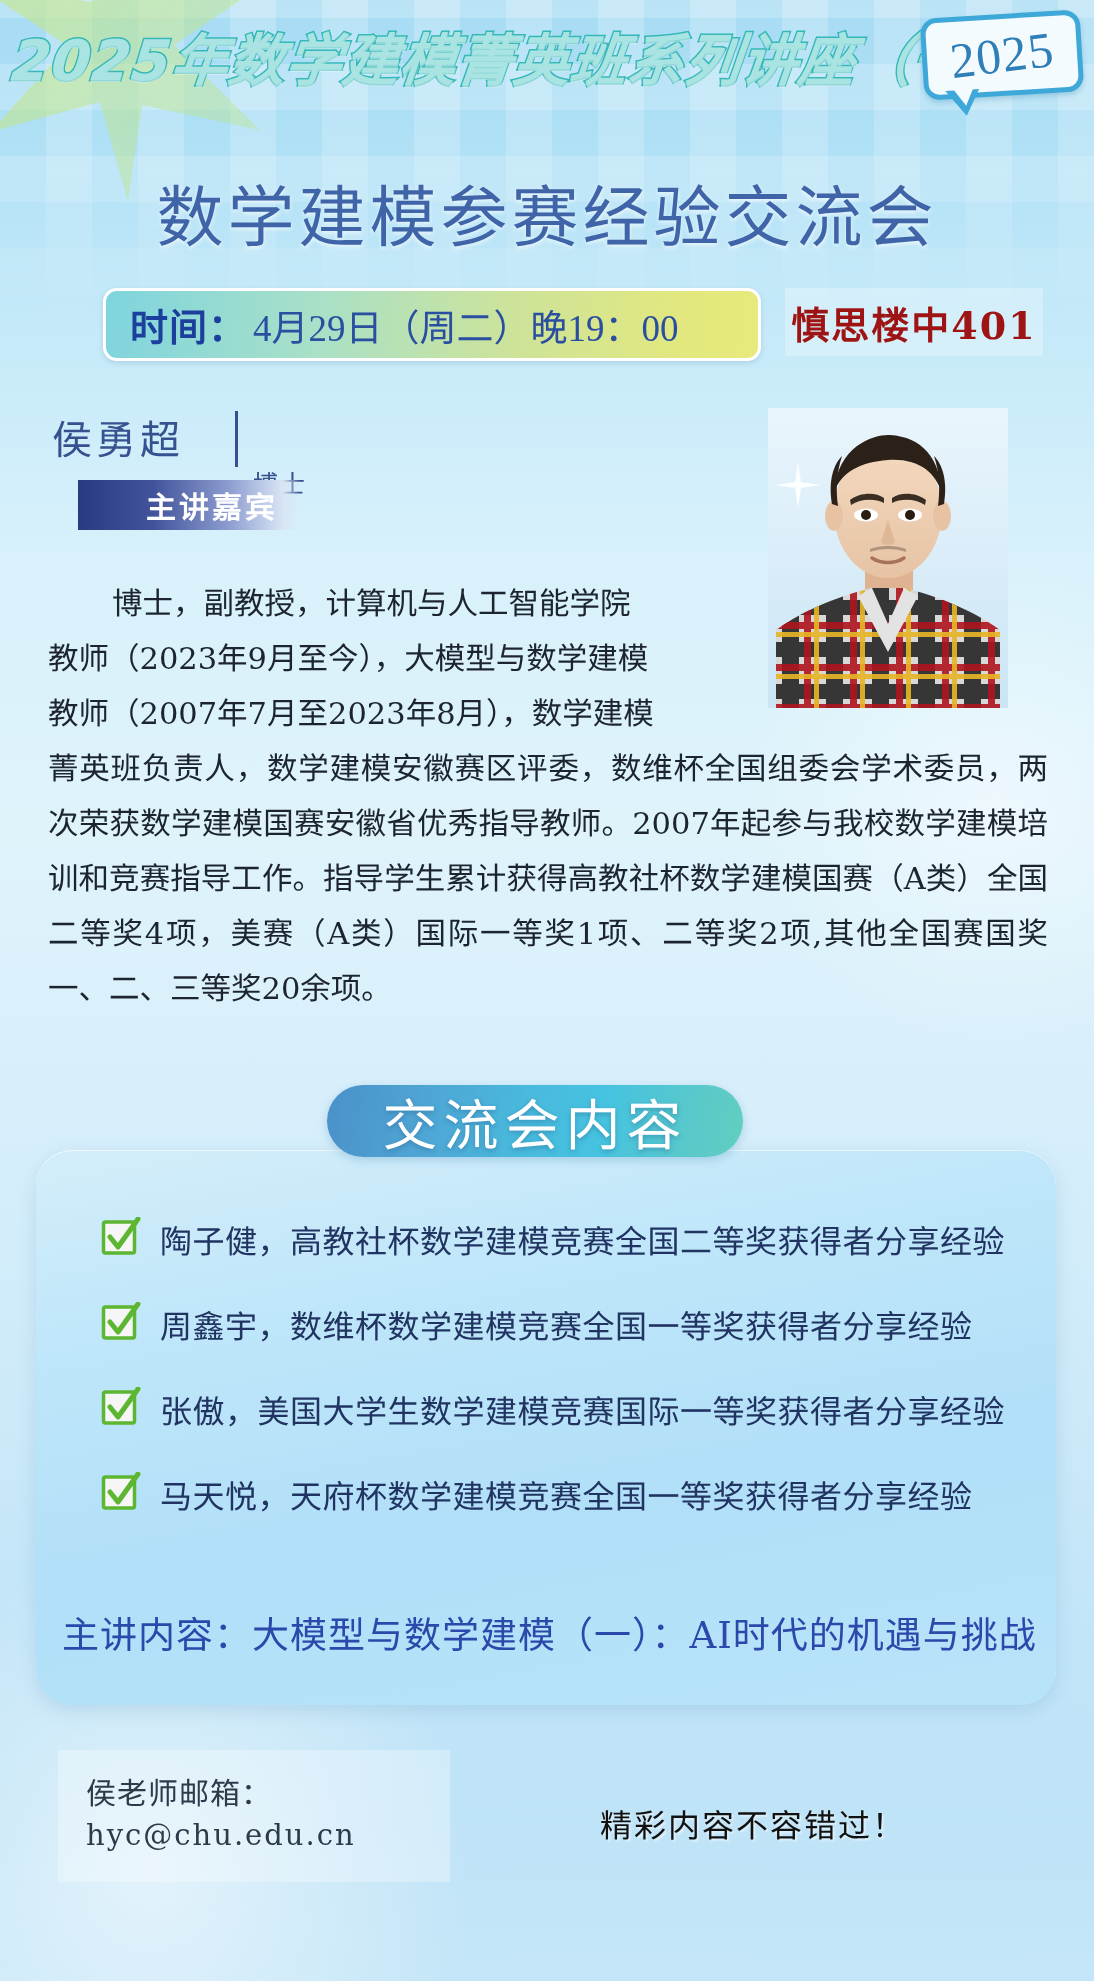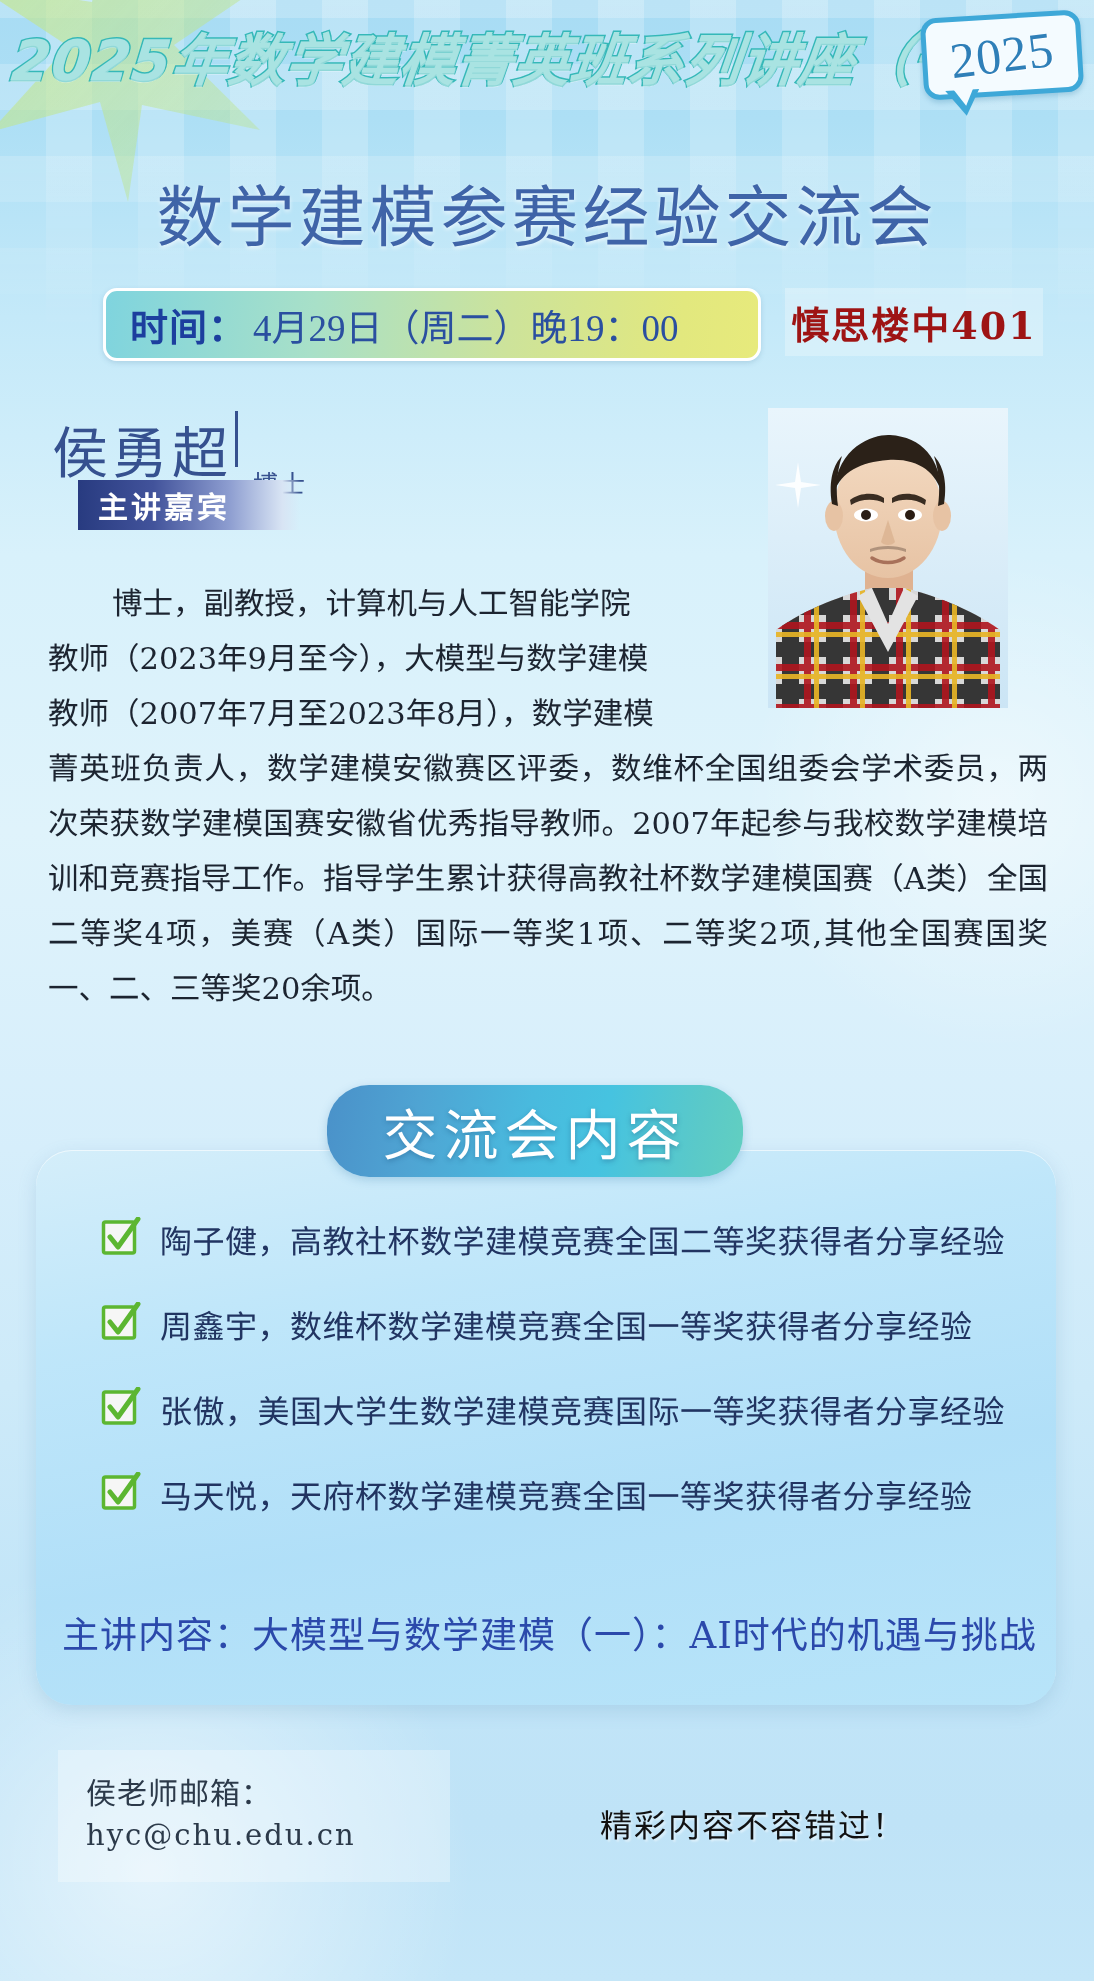--- a/index.html
+++ b/index.html
@@ -193,21 +193,21 @@
     font-weight: bold;
     color: #9e1414;
     letter-spacing: 2px;
   }
 
   
   .speaker-name {
     position: absolute;
     left: 52px; top: 408px;
     font-family: "DejaVu Serif", "Liberation Serif", serif;
-    font-size: 56px;
+    font-size: 40px;
     color: #36518f;
     letter-spacing: 4px;
     white-space: nowrap;
   }
   .speaker-divider {
     position: absolute;
     left: 235px; top: 411px;
     width: 3px; height: 56px;
     background: #36518f;
   }
@@ -228,20 +228,21 @@
     align-items: center;
     padding-left: 20px;
     box-sizing: border-box;
   }
   .speaker-badge span {
     font-family: Liberation Serif, serif;
     font-size: 30px;
     font-weight: bold;
     color: #ffffff;
     letter-spacing: 3px;
+    margin-left: 48px;
   }
 
   
   .photo-frame {
     position: absolute;
     left: 768px; top: 408px;
     width: 240px; height: 300px;
     overflow: hidden;
     background: linear-gradient(180deg, #e8f4fb 0%, #cfe7f6 100%);
   }
@@ -266,21 +267,21 @@
     text-indent: 0;
   }
   .bio p { margin: 0; }
   .bio .narrow { display: block; width: 718px; }
   .bio .indent { display: inline-block; width: 64px; }
 
   
   .section-pill {
     position: absolute;
     left: 327px; top: 1085px;
-    width: 416px; height: 92px;
+    width: 416px; height: 72px;
     border-radius: 42px;
     background: linear-gradient(100deg, #4a91c9 0%, #4fa4d3 22%, #49bade 48%, #46c3e0 66%, #5ac9c9 88%, #62cfc0 100%);
     box-shadow: 0 3px 10px rgba(60,130,175,.28);
     display: flex;
     align-items: center;
     justify-content: center;
   }
   .section-pill span {
     font-family: "DejaVu Serif", "Liberation Serif", serif;
     font-size: 55px;

